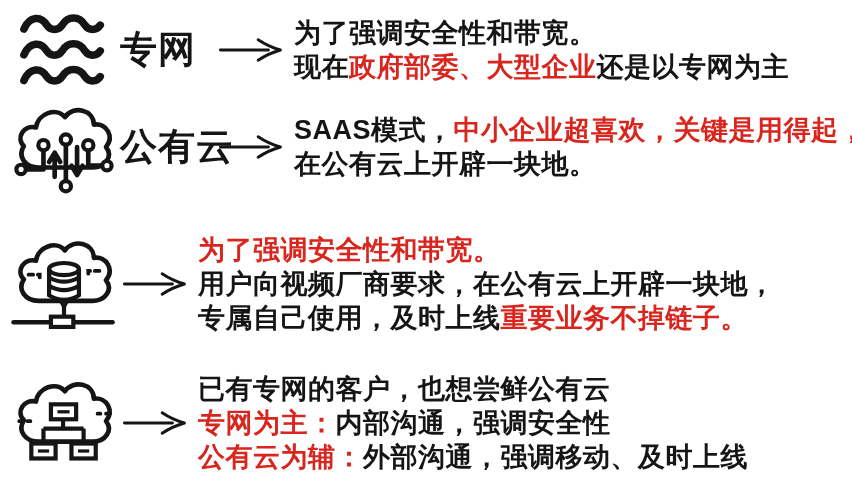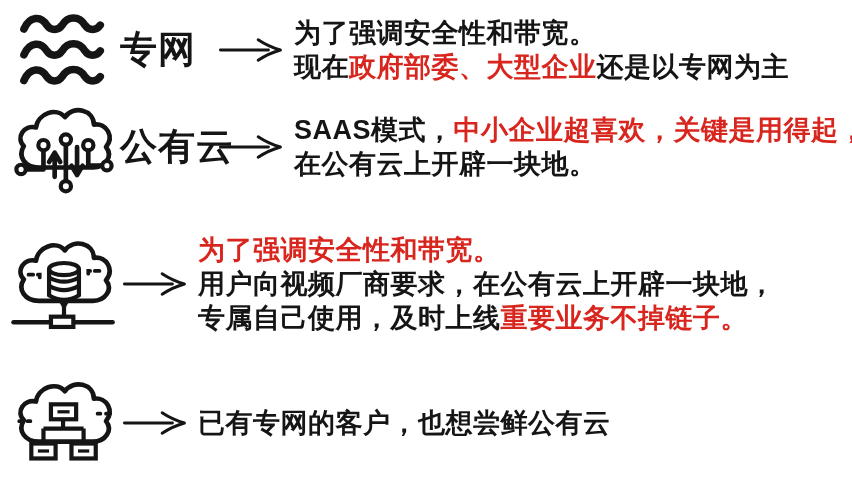--- a/index.html
+++ b/index.html
@@ -147,17 +147,19 @@
     </svg>
         </div>
       <div class="arrow-cell">
         <svg class="arrow" viewBox="0 0 84 34">
           <path d="M4 17 H60"></path>
           <path d="M48 5 Q60 13 74 17 Q60 21 48 29"></path>
         </svg>
       </div>
       <div class="text-cell">
           <div class="line"><span class="seg black">已有专网的客户，也想尝鲜公有云</span></div>
+          <div class="line"><span class="seg red">专网为主：</span><span class="seg black">内部沟通，强调安全性</span></div>
+          <div class="line"><span class="seg red">公有云为辅：</span><span class="seg black">外部沟通，强调移动、及时上线</span></div>
         </div>
     </div>
     </div>
 
 </div>
 
 </body></html>

